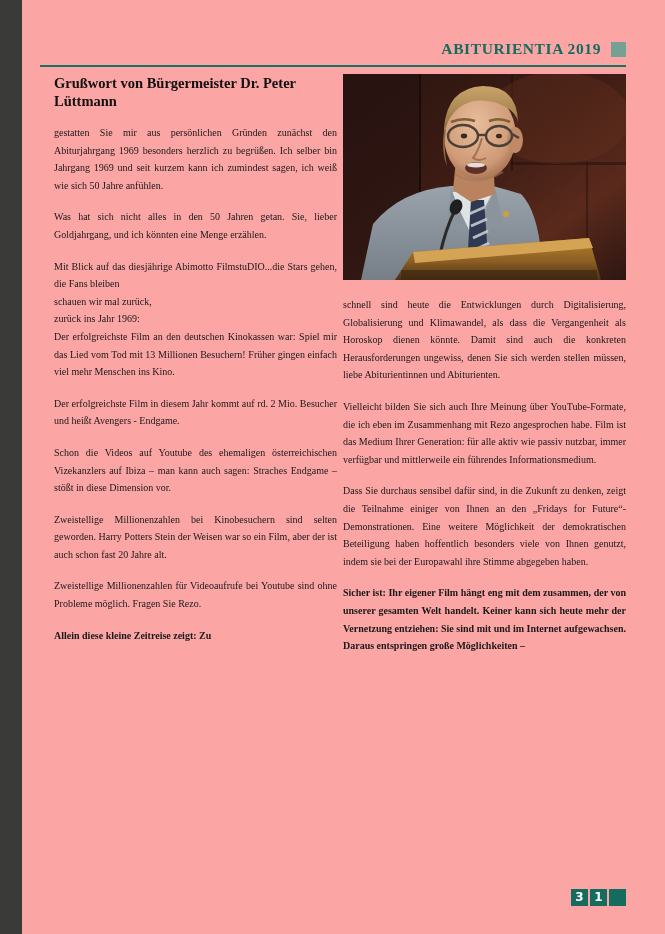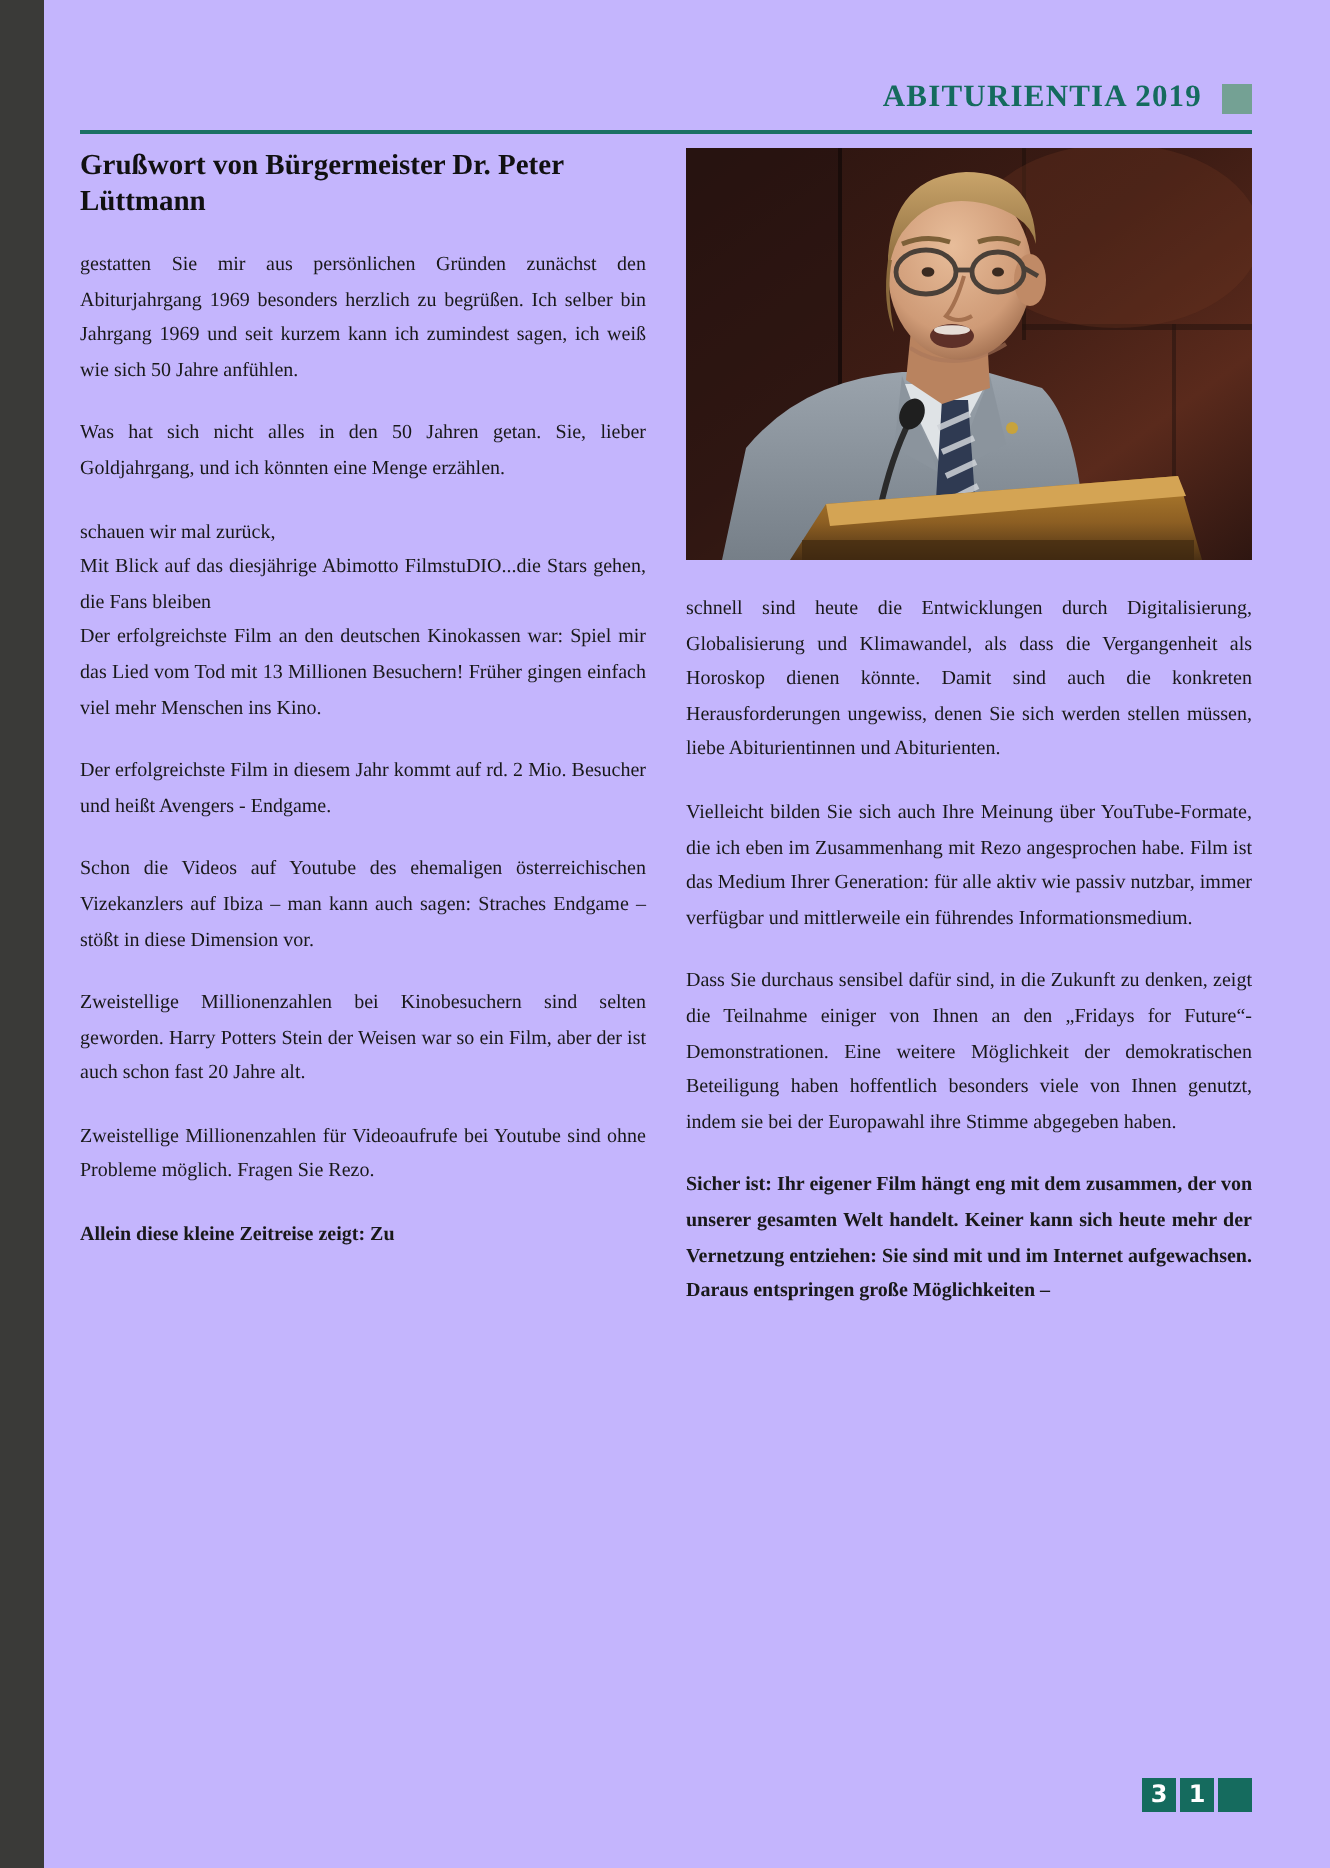--- a/index.html
+++ b/index.html
@@ -25,21 +25,21 @@
     height: 934px;
     background: #3a3a38;
   }
 
   .page {
     position: absolute;
     left: 22px;
     top: 0;
     width: 643px;
     height: 934px;
-    background: #c4b5fd;
+    background: #fca5a5;
   }
 
   
   .header {
     position: absolute;
     left: 18px;
     top: 38px;
     width: 586px;
     height: 30px;
   }
@@ -79,21 +79,21 @@
     left: 18px;
     top: 74px;
     width: 586px;
     height: 800px;
   }
   .col {
     position: absolute;
     top: 0;
     width: 283px;
   }
-  .col-left  { left: 0; }
+  .col-left  { left: 14px; }
   .col-right { left: 303px; }
 
   .article-title {
     font-family: "Liberation Serif", "DejaVu Serif", serif;
     font-weight: bold;
     font-size: 14.5px;
     line-height: 18px;
     margin: 0 0 14px 0;
     color: #111;
     text-align: left;
@@ -158,22 +158,23 @@
     <div class="header-rule"></div>
   </div>
 
   <div class="columns">
 
     <div class="col col-left">
       <h1 class="article-title">Grußwort von Bürgermeister Dr. Peter Lüttmann</h1>
 
       <p class="body-text">gestatten Sie mir aus persönlichen Gründen zunächst den Abiturjahrgang 1969 besonders herzlich zu begrüßen. Ich selber bin Jahrgang 1969 und seit kurzem kann ich zumindest sagen, ich weiß wie sich 50 Jahre anfühlen.</p>
       <p class="body-text">Was hat sich nicht alles in den 50 Jahren getan. Sie, lieber Goldjahrgang, und ich könnten eine Menge erzählen.</p>
+      <p class="body-text" style="margin-bottom:0;">Mit Blick auf das diesjährige Abimotto FilmstuDIO...die Stars gehen, die Fans bleiben</p>
       <p class="body-text no-justify" style="margin-bottom:0;">schauen wir mal zurück,</p>
-      <p class="body-text" style="margin-bottom:0;">Mit Blick auf das diesjährige Abimotto FilmstuDIO...die Stars gehen, die Fans bleiben</p>
+      <p class="body-text no-justify" style="margin-bottom:0;">zurück ins Jahr 1969:</p>
       <p class="body-text">Der erfolgreichste Film an den deutschen Kinokassen war: Spiel mir das Lied vom Tod mit 13 Millionen Besuchern! Früher gingen einfach viel mehr Menschen ins Kino.</p>
       <p class="body-text">Der erfolgreichste Film in diesem Jahr kommt auf rd. 2 Mio. Besucher und heißt Avengers - Endgame.</p>
       <p class="body-text">Schon die Videos auf Youtube des ehemaligen österreichischen Vizekanzlers auf Ibiza – man kann auch sagen: Straches Endgame – stößt in diese Dimension vor.</p>
       <p class="body-text">Zweistellige Millionenzahlen bei Kinobesuchern sind selten geworden. Harry Potters Stein der Weisen war so ein Film, aber der ist auch schon fast 20 Jahre alt.</p>
       <p class="body-text">Zweistellige Millionenzahlen für Videoaufrufe bei Youtube sind ohne Probleme möglich. Fragen Sie Rezo.</p>
       <p class="body-text">Allein diese kleine Zeitreise zeigt: Zu</p>
     </div>
 
     <div class="col col-right">
 

